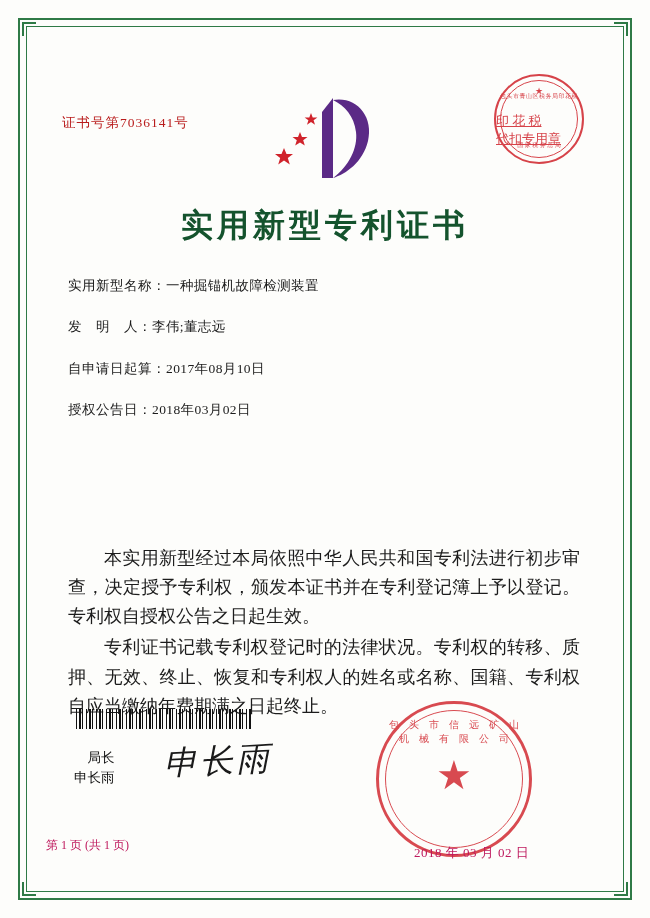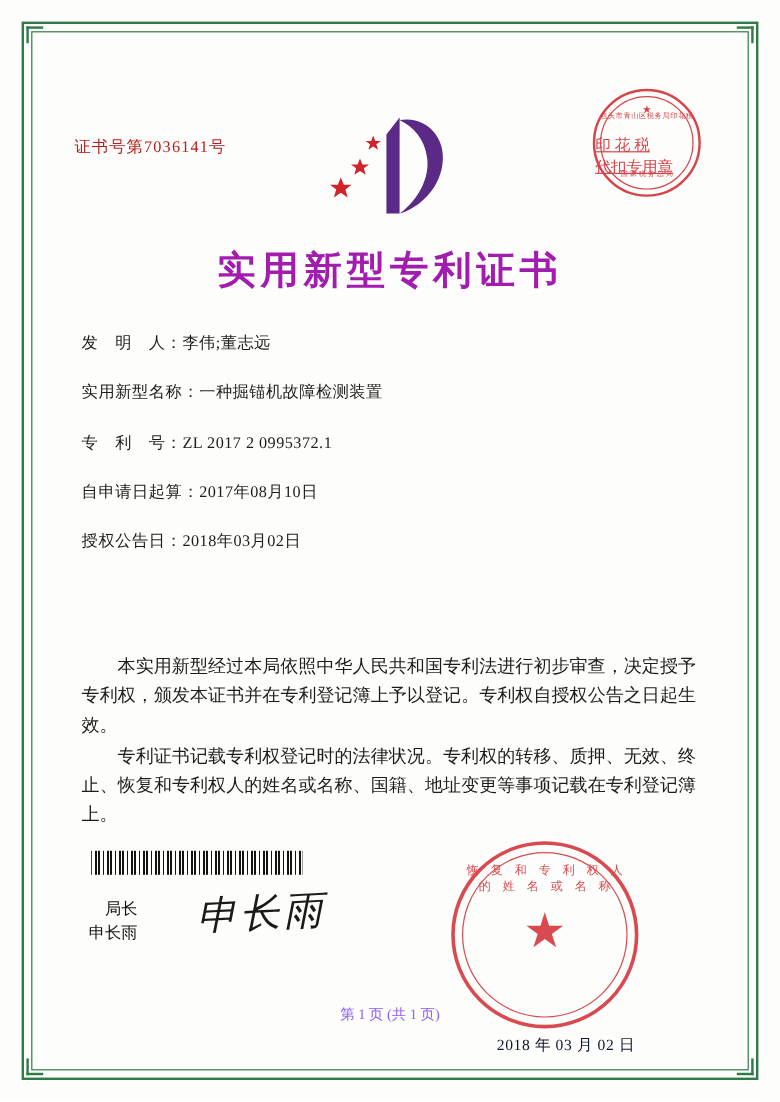--- a/index.html
+++ b/index.html
@@ -136,21 +136,21 @@
   
   .title {
     position: absolute;
     left: 0;
     right: 0;
     top: 158px;
     text-align: center;
     font-size: 32px;
     font-weight: bold;
     letter-spacing: 4px;
-    color: #a21caf;
+    color: #14532d;
     font-family: "DejaVu Serif", "Liberation Serif", serif;
   }
 
   
   .fields {
     position: absolute;
     left: 22px;
     right: 22px;
     top: 230px;
   }
@@ -167,21 +167,21 @@
   .field-value {
     letter-spacing: 0.4px;
   }
 
   
   .body-text {
     position: absolute;
     left: 22px;
     right: 24px;
     top: 498px;
-    font-size: 15px;
+    font-size: 18px;
     line-height: 1.62;
     color: #1c1c1c;
     text-align: justify;
   }
   .body-text p {
     margin: 0 0 2px 0;
     text-indent: 2em;
   }
 
   
@@ -261,34 +261,32 @@
     letter-spacing: 10px;
     padding-left: 10px;
   }
 
   
   .seal-date {
     position: absolute;
     left: 368px;
     top: 798px;
     font-size: 13px;
-    color: #0f172a;
+    color: #be185d;
     letter-spacing: 0.5px;
-    margin-top: 18px;
   }
 
   
   .footer {
     position: absolute;
     left: 0;
     right: 0;
     bottom: 18px;
-    text-align: center;
     font-size: 12px;
-    color: #8b5cf6;
+    color: #be185d;
   }
 </style>
 </head>
 <body>
 
 <div class="page">
 
   <div class="border-outer"></div>
   <div class="border-inner"></div>
   <div class="corner tl"></div>
@@ -318,52 +316,49 @@
       <div class="star">★</div>
       <div class="arc-text">包头市青山区税务局印花税</div>
       <div class="mid-text">印 花 税<br>代扣专用章</div>
       <div class="bottom-text">国 家 税 务 总 局</div>
     </div>
 
     <div class="title">实用新型专利证书</div>
 
     <div class="fields">
       <div class="field-row">
-        <span class="field-label">发　明　人：</span><span class="field-value">李伟;董志远</span>
-      </div>
-      <div class="field-row">
         <span class="field-label">实用新型名称：</span><span class="field-value">一种掘锚机故障检测装置</span>
       </div>
       <div class="field-row">
-        <span class="field-label">专　利　号：</span><span class="field-value">ZL 2017 2 0995372.1</span>
+        <span class="field-label">发　明　人：</span><span class="field-value">李伟;董志远</span>
       </div>
       <div class="field-row">
         <span class="field-label">自申请日起算：</span><span class="field-value">2017年08月10日</span>
       </div>
       <div class="field-row">
         <span class="field-label">授权公告日：</span><span class="field-value">2018年03月02日</span>
       </div>
     </div>
 
     <div class="body-text">
       <p>本实用新型经过本局依照中华人民共和国专利法进行初步审查，决定授予专利权，颁发本证书并在专利登记簿上予以登记。专利权自授权公告之日起生效。</p>
-      <p>专利证书记载专利权登记时的法律状况。专利权的转移、质押、无效、终止、恢复和专利权人的姓名或名称、国籍、地址变更等事项记载在专利登记簿上。</p>
+      <p>专利证书记载专利权登记时的法律状况。专利权的转移、质押、无效、终止、恢复和专利权人的姓名或名称、国籍、专利权自应当缴纳年费期满之日起终止。</p>
     </div>
 
     <div class="barcode"></div>
 
     <div class="sig-block">
       <div>局长</div>
       <div>申长雨</div>
     </div>
     <div class="sig-script">申长雨</div>
 
     <div class="seal">
       <div class="inner-ring"></div>
-      <div class="seal-text">恢复和专利权人的姓名或名称</div>
+      <div class="seal-text">包头市信远矿山机械有限公司</div>
       <div class="seal-star">★</div>
     </div>
 
     <div class="seal-date">2018 年 03 月 02 日</div>
 
     <div class="footer">第 1 页 (共 1 页)</div>
 
   </div>
 </div>
 

